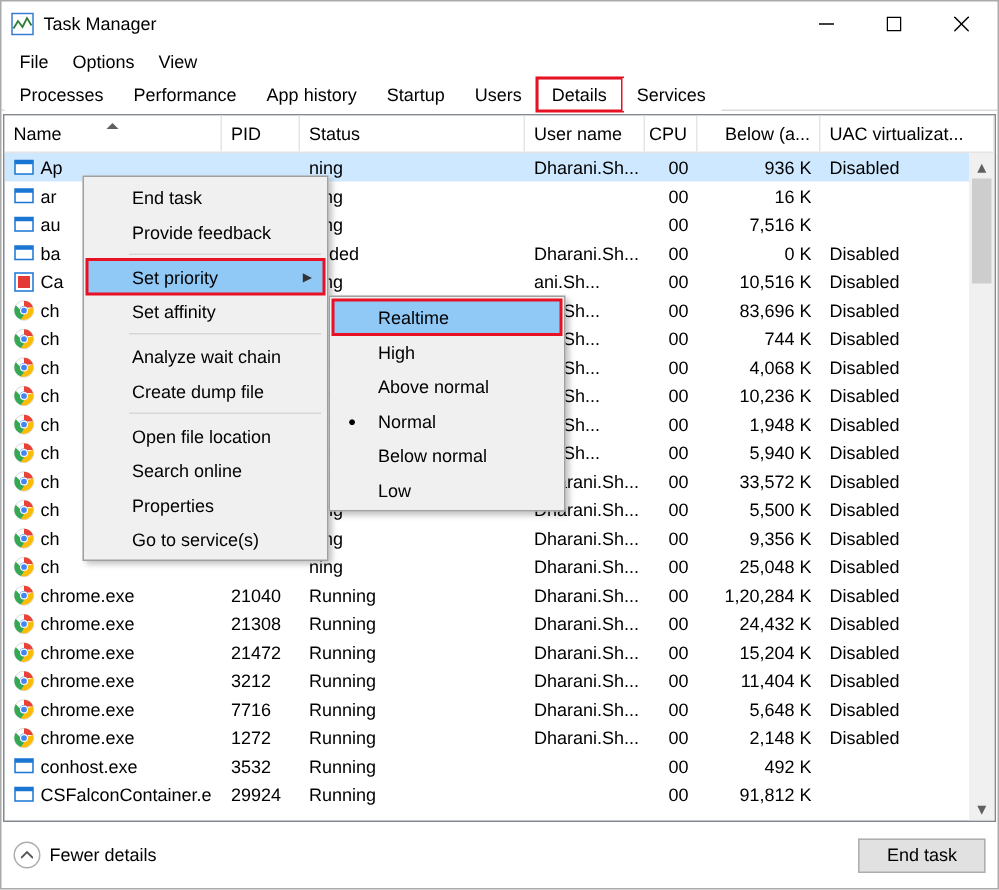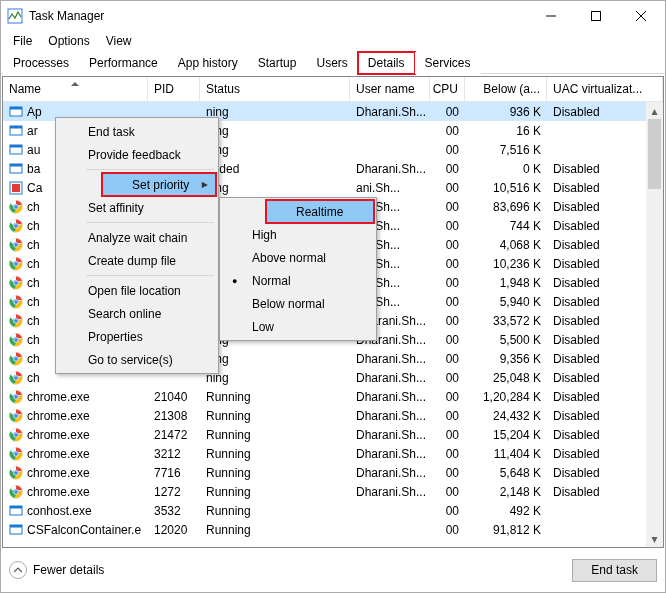--- a/index.html
+++ b/index.html
@@ -49,21 +49,21 @@
 .cell.user { width: 80px; }
 .cell.cpu  { width: 35px; text-align:right;}
 .cell.mem  { width: 82px; text-align:right;}
 .cell.uac  { flex: 1; }
 
 .proc-icon { width:14px; height:14px; flex-shrink:0; display:inline-block;}
 
 
 .ctx { position: absolute; background: #f0f0f0; border: 1px solid #a0a0a0; box-shadow: 2px 2px 4px rgba(0,0,0,.25); padding: 2px; }
 .ctx .mi { height: 23px; display: flex; align-items: center; padding: 0 30px 0 30px; position: relative; white-space:nowrap;}
-.ctx .mi.hover { background: #90c8f6; margin-left: 44px; }
+.ctx .mi.hover { background: #90c8f6; }
 .ctx .sep { height: 1px; background: #d7d7d7; margin: 3px 2px 3px 28px; }
 .ctx .arrow::after { content: "▶"; font-size: 8px; position: absolute; right: 8px; color:#333; }
 .ctx .radio::before { content:"●"; position:absolute; left:10px; font-size:9px; }
 .hl-red { outline: 2px solid #e81123; outline-offset: -1px; }
 
 
 .footer { position: absolute; left: 1px; right: 1px; bottom: 1px; height: 42px; display: flex; align-items: center; padding: 0 7px; justify-content: space-between; }
 .footer .fewer { display: flex; align-items: center; gap: 6px; }
 .footer .fewer .circ { width:18px; height:18px; border:1px solid #adadad; border-radius:50%; display:flex; align-items:center; justify-content:center;}
 .footer button { height: 23px; padding: 0 18px; background: #e1e1e1; border: 1px solid #adadad; }
@@ -519,21 +519,21 @@
         <div class="cell uac"></div>
       </div>
       <div class="row">
         <div class="cell name">
           <span class="proc-icon"><svg width="14" height="14" viewBox="0 0 14 14">
               <rect x="1" y="2" width="12" height="9" fill="#fff" stroke="#1976d2"></rect>
               <rect x="1" y="2" width="12" height="2.5" fill="#1976d2"></rect>
             </svg></span>
           <span>CSFalconContainer.e</span>
         </div>
-        <div class="cell pid">12020</div>
+        <div class="cell pid">29924</div>
         <div class="cell status">Running</div>
         <div class="cell user"></div>
         <div class="cell cpu">00</div>
         <div class="cell mem">91,812 K</div>
         <div class="cell uac"></div>
       </div>
     </div>
   <div class="scrollbar">
     <div class="track-btn">▴</div>
     <div class="thumb"></div>

